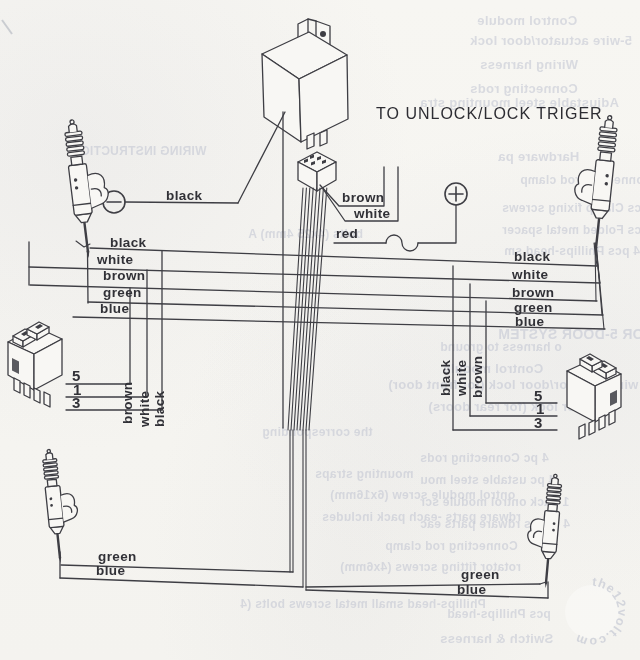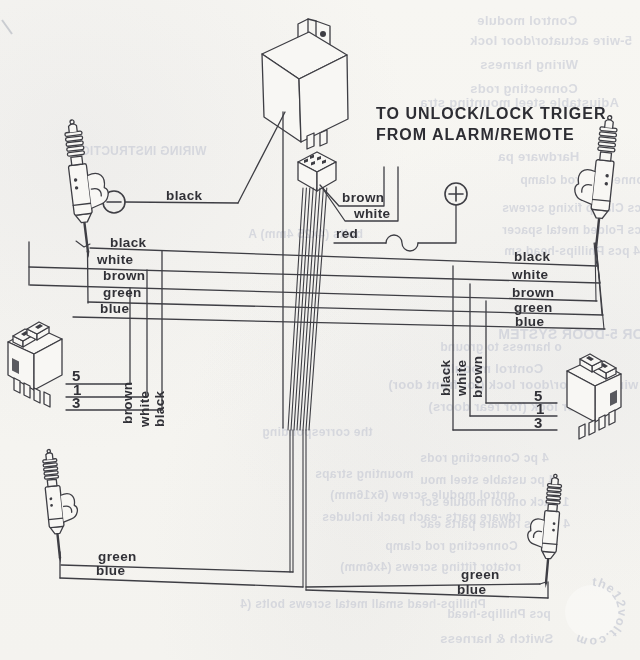--- a/index.html
+++ b/index.html
@@ -16,21 +16,21 @@
   .ink{stroke:var(--ink,#3e3e44);fill:none;stroke-width:1.3;stroke-linecap:round;stroke-linejoin:round;}
   .fillpaper{fill:#f8f7f4;}
   .dark{fill:var(--ink,#3e3e44);stroke:none;}
   .wl{
     position:absolute;font-size:13.5px;font-weight:600;color:#313137;
     letter-spacing:.4px;white-space:nowrap;line-height:1;
   }
   .term{font-size:15px;font-weight:700;letter-spacing:0;}
   .rot{transform:rotate(-90deg);transform-origin:0 0;}
   .note{
-    position:absolute;font-size:16px;font-weight:700;color:#2d2d33;
+    position:absolute;font-size:16px;font-weight:400;color:#2d2d33;
     letter-spacing:1px;white-space:nowrap;line-height:1;
   }
   .bleed{
     position:absolute;color:var(--bleed,#bcc0cf);opacity:.5;font-weight:700;
     white-space:nowrap;transform:scaleX(-1);line-height:1;filter:blur(.3px);
     letter-spacing:.3px;
   }
   .wm-text{font-size:12.5px;font-weight:700;letter-spacing:1px;fill:#c9ccd6;opacity:.75;}
 </style>
 </head>
@@ -272,14 +272,13 @@
       <span class="wl term" style="left: 534px; top: 388px;">5</span>
       <span class="wl term" style="left: 536px; top: 401px;">1</span>
       <span class="wl term" style="left: 534px; top: 415px;">3</span>
       <span class="wl" style="left: 98px; top: 550px;">green</span>
       <span class="wl" style="left: 96px; top: 564px;">blue</span>
       <span class="wl" style="left: 461px; top: 568px;">green</span>
       <span class="wl" style="left: 457px; top: 583px;">blue</span>
     </div>
 
   <div class="note" style="left:376px;top:106px;">TO UNLOCK/LOCK TRIGER</div>
-  <div class="note" style="left:376px;top:127px;">FROM ALARM/REMOTE</div>
 </div>
 
 </body></html>

